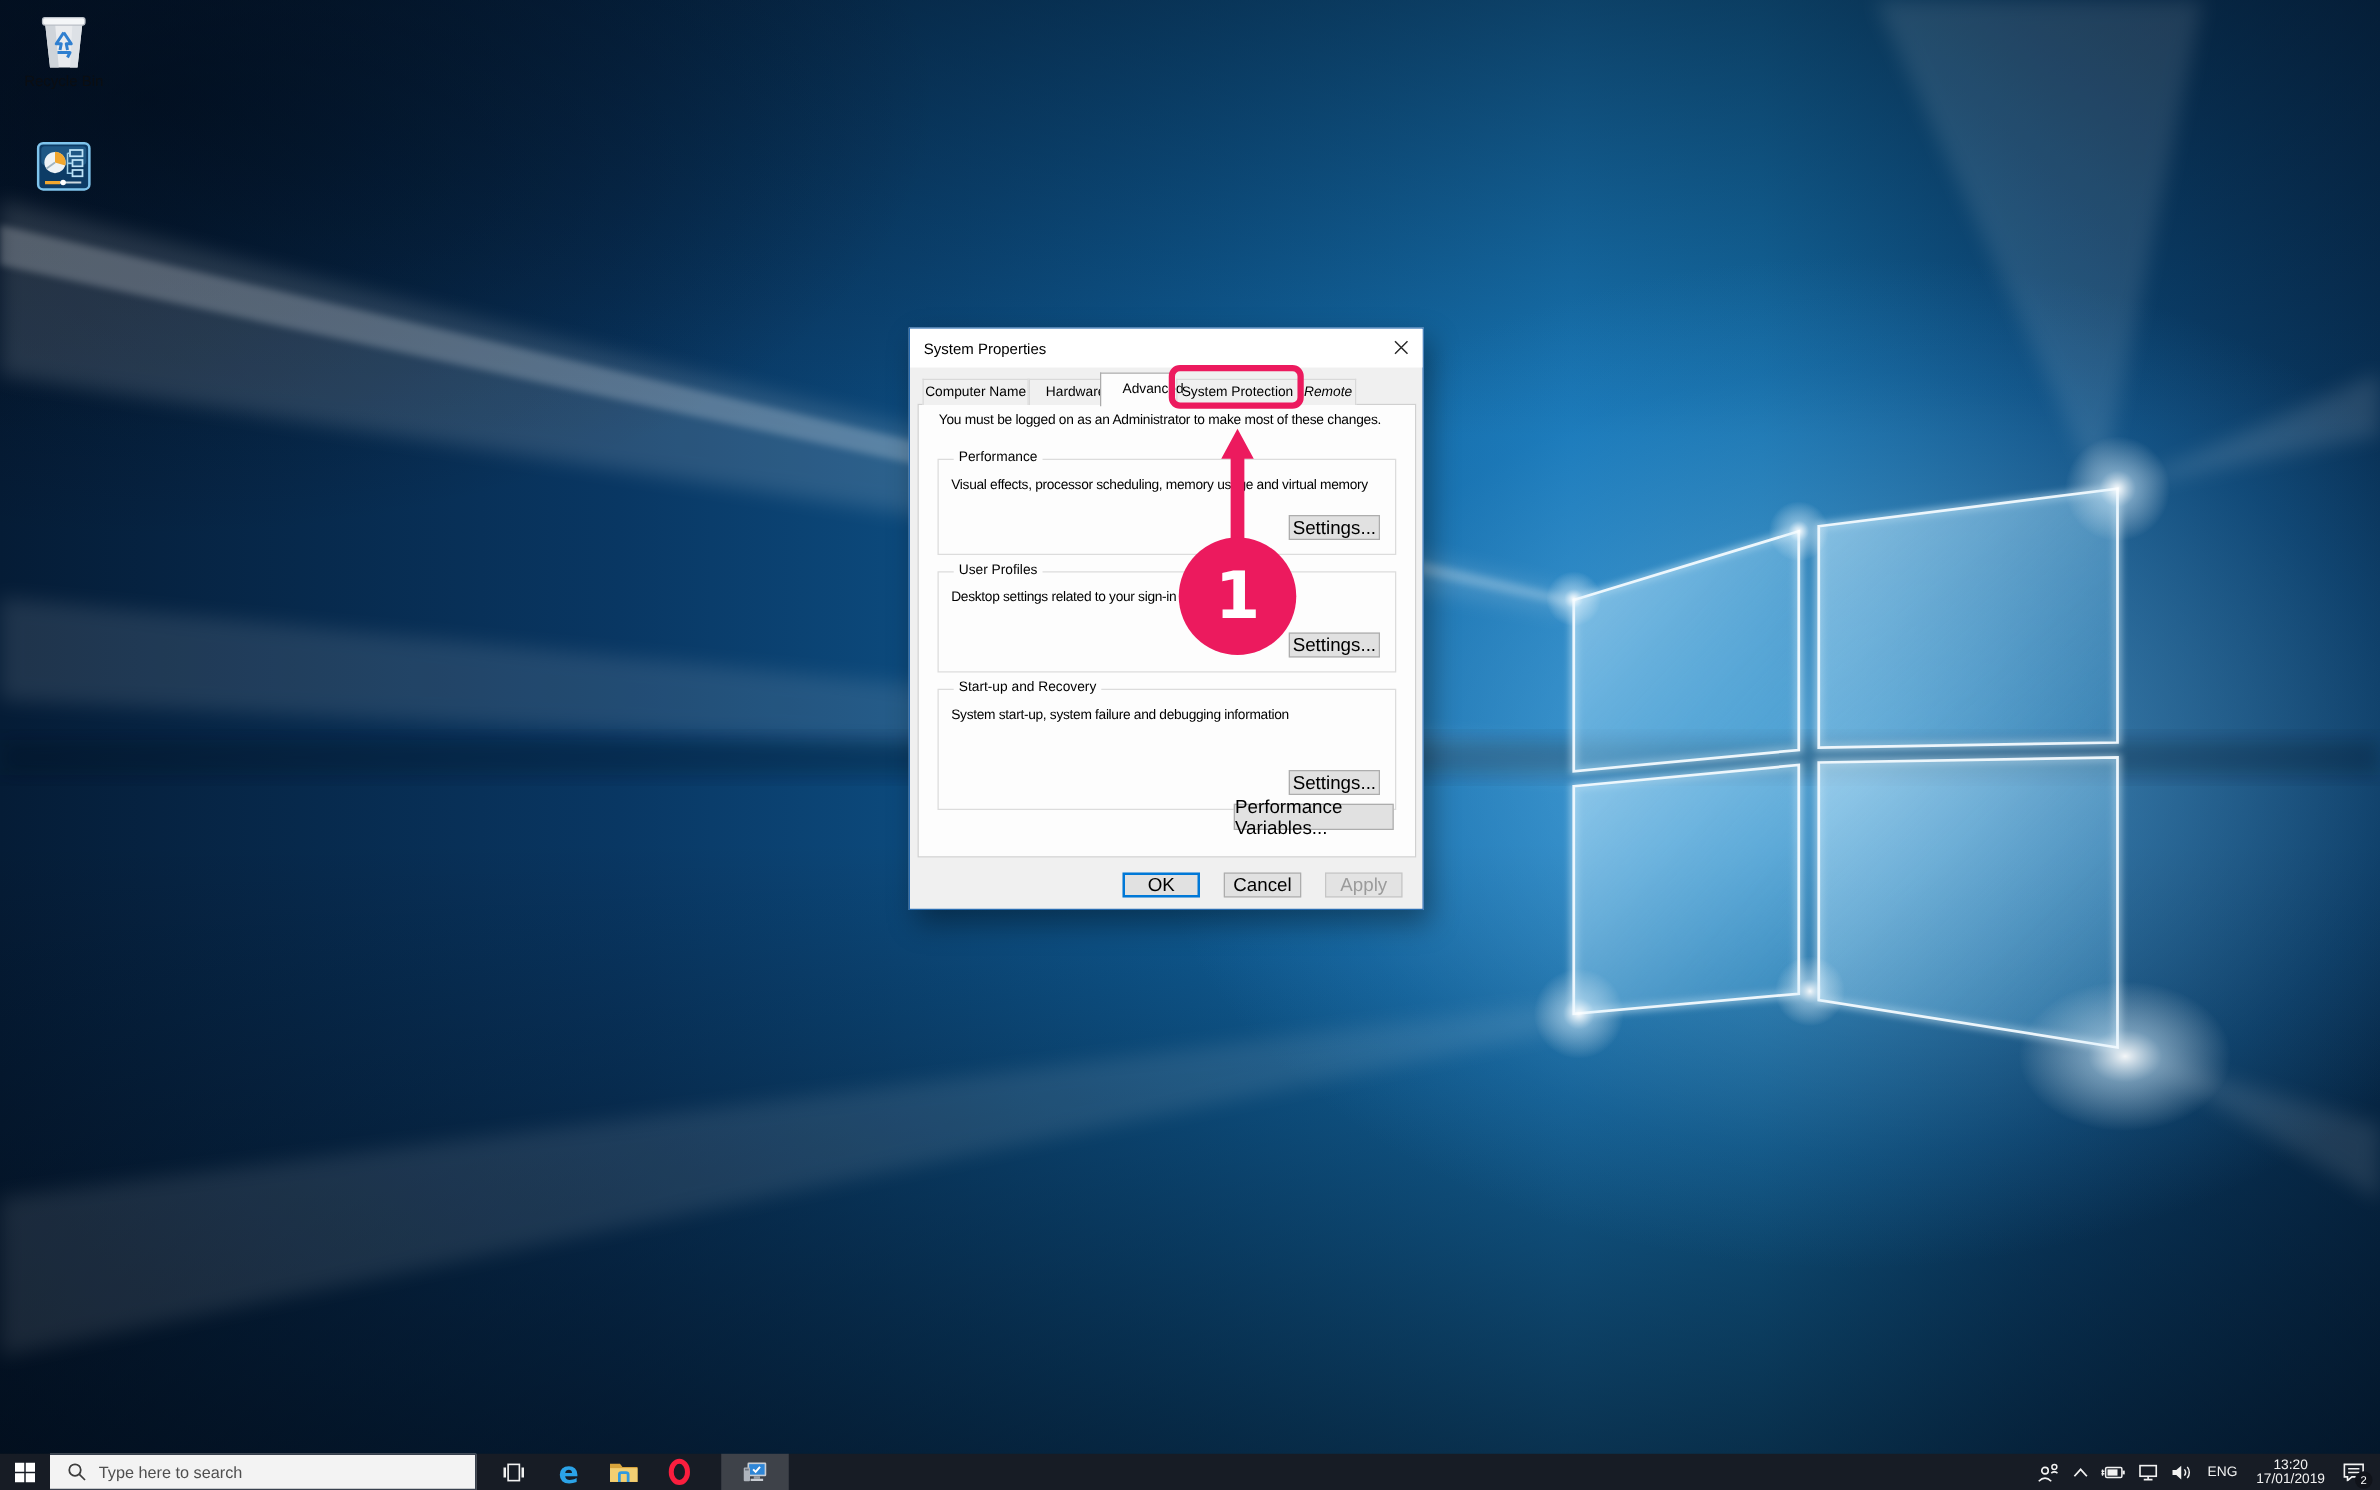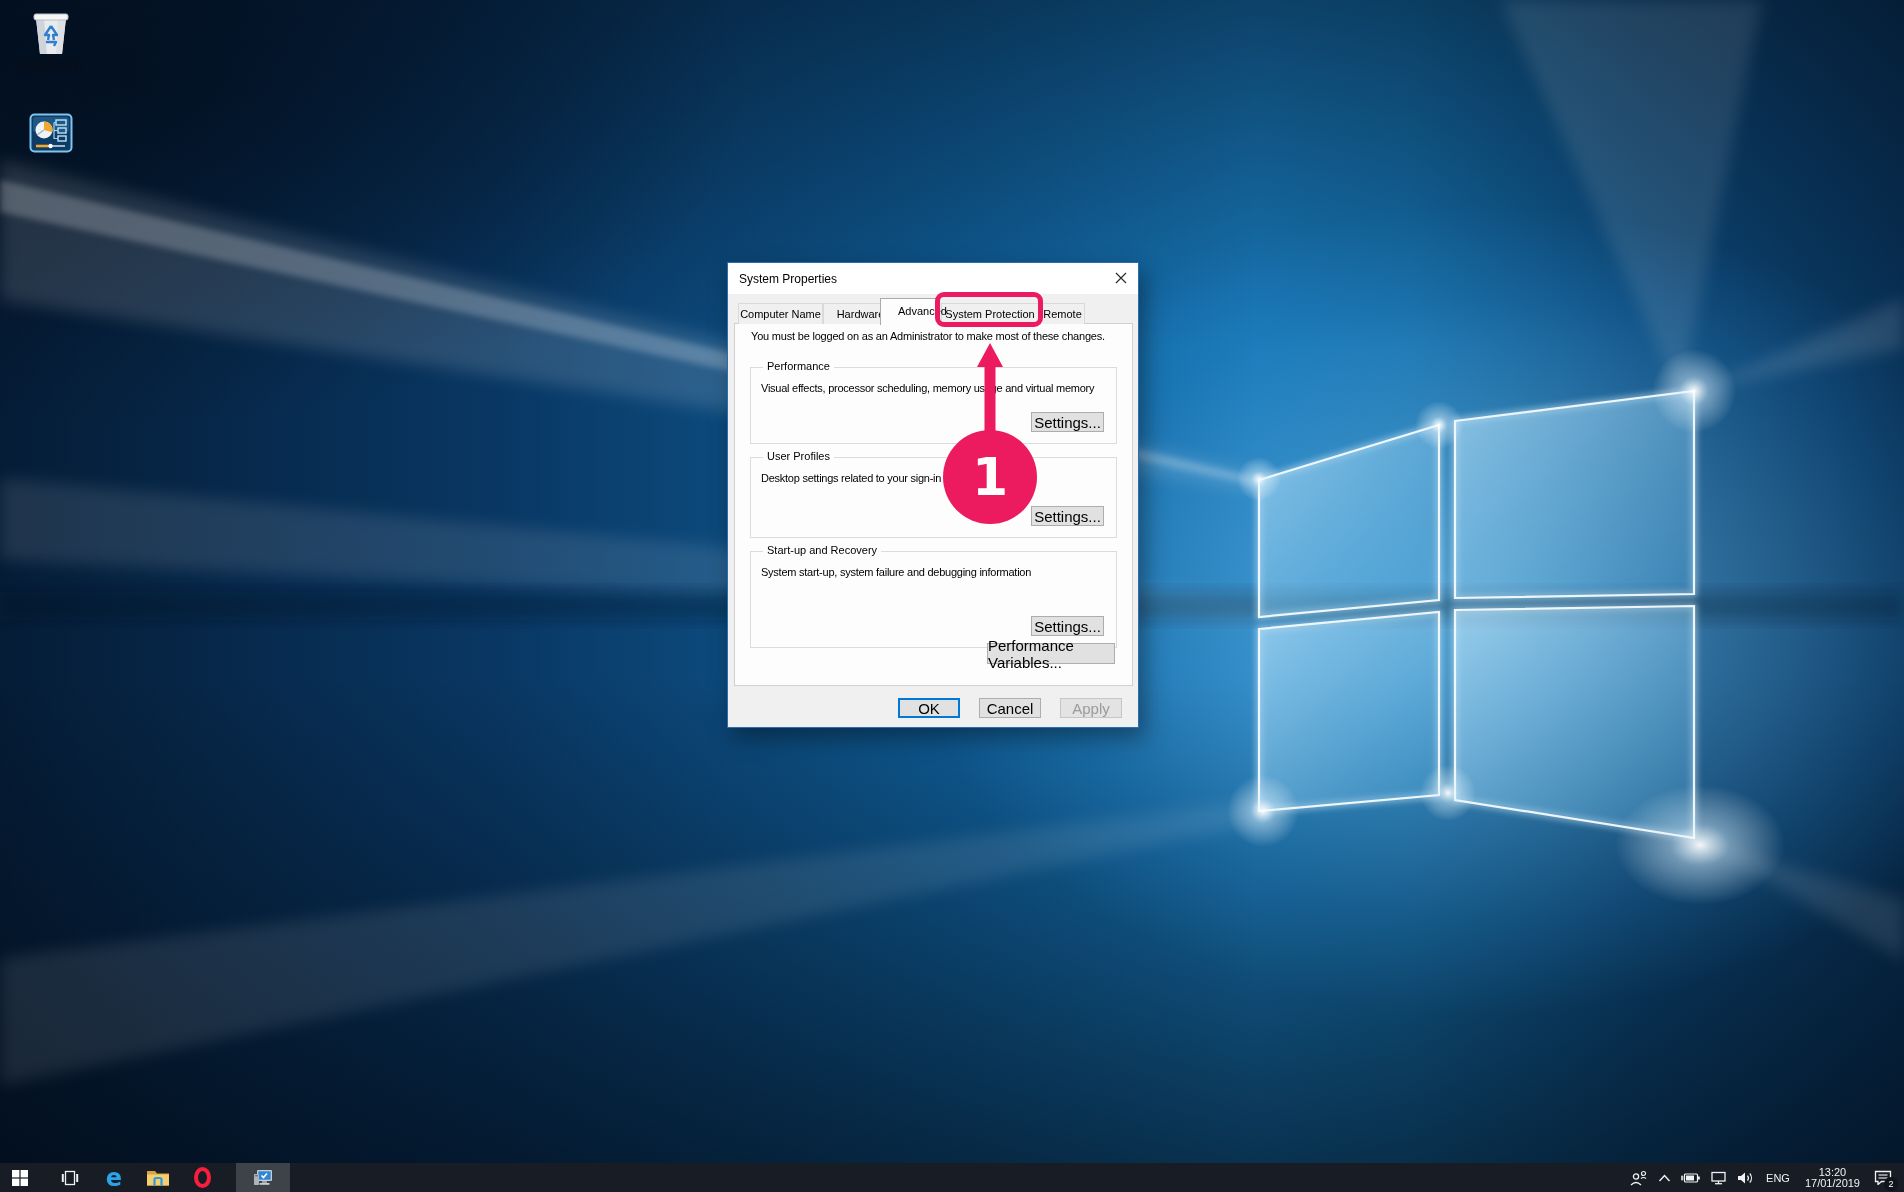--- a/index.html
+++ b/index.html
@@ -168,21 +168,21 @@
         <svg width="12" height="12" viewBox="0 0 12 12">
           <path d="M1 1 L11 11 M11 1 L1 11" stroke="#2b2b2b" stroke-width="1.2"></path>
         </svg>
       </div>
     </div>
 
     <div class="tab" style="left:10px; width:85px;">Computer Name</div>
     <div class="tab" style="left:95px; width:75px;">Hardware</div>
     <div class="tab selected" style="left:152px; width:59px;">Advanced</div>
     <div class="tab" style="left:213px; width:98px;">System Protection</div>
-    <div class="tab" style="left:312px; width:45px;">Remote</div>
+    <div class="tab" style="left:312px; width:45px;font-style:italic;">Remote</div>
 
     <div class="tabpage">
       <div class="admin-note">You must be logged on as an Administrator to make most of these changes.</div>
 
       <div class="groupbox" style="top:43px; height:77px;">
         <span class="glabel">Performance</span>
         <span class="gdesc">Visual effects, processor scheduling, memory usage and virtual memory</span>
         <div class="win-btn settings-btn">Settings...</div>
       </div>
 
@@ -218,20 +218,27 @@
 
     <div class="tb-btn start-btn">
       <svg width="16" height="16" viewBox="0 0 16 16">
         <rect x="0" y="0" width="7.4" height="7.4" fill="#fff"></rect>
         <rect x="8.6" y="0" width="7.4" height="7.4" fill="#fff"></rect>
         <rect x="0" y="8.6" width="7.4" height="7.4" fill="#fff"></rect>
         <rect x="8.6" y="8.6" width="7.4" height="7.4" fill="#fff"></rect>
       </svg>
     </div>
 
+    <div class="search-box">
+      <svg width="15" height="15" viewBox="0 0 15 15" style="margin:0 10px 0 14px;">
+        <circle cx="6" cy="6" r="4.6" fill="none" stroke="#3c3c3c" stroke-width="1.4"></circle>
+        <line x1="9.5" y1="9.5" x2="14" y2="14" stroke="#3c3c3c" stroke-width="1.4"></line>
+      </svg>
+      <input type="text" placeholder="Type here to search" style="">
+    </div>
 
     <div class="tb-btn tb-icon" style="margin-left:8px;">
       <svg width="18" height="16" viewBox="0 0 18 16">
         <rect x="4.5" y="1.5" width="9" height="13" fill="none" stroke="#f2f2f2" stroke-width="1.3"></rect>
         <rect x="0.8" y="4" width="2" height="8" fill="#f2f2f2"></rect>
         <rect x="15.2" y="4" width="2" height="8" fill="#f2f2f2"></rect>
       </svg>
     </div>
 
     <div class="tb-btn tb-icon">

